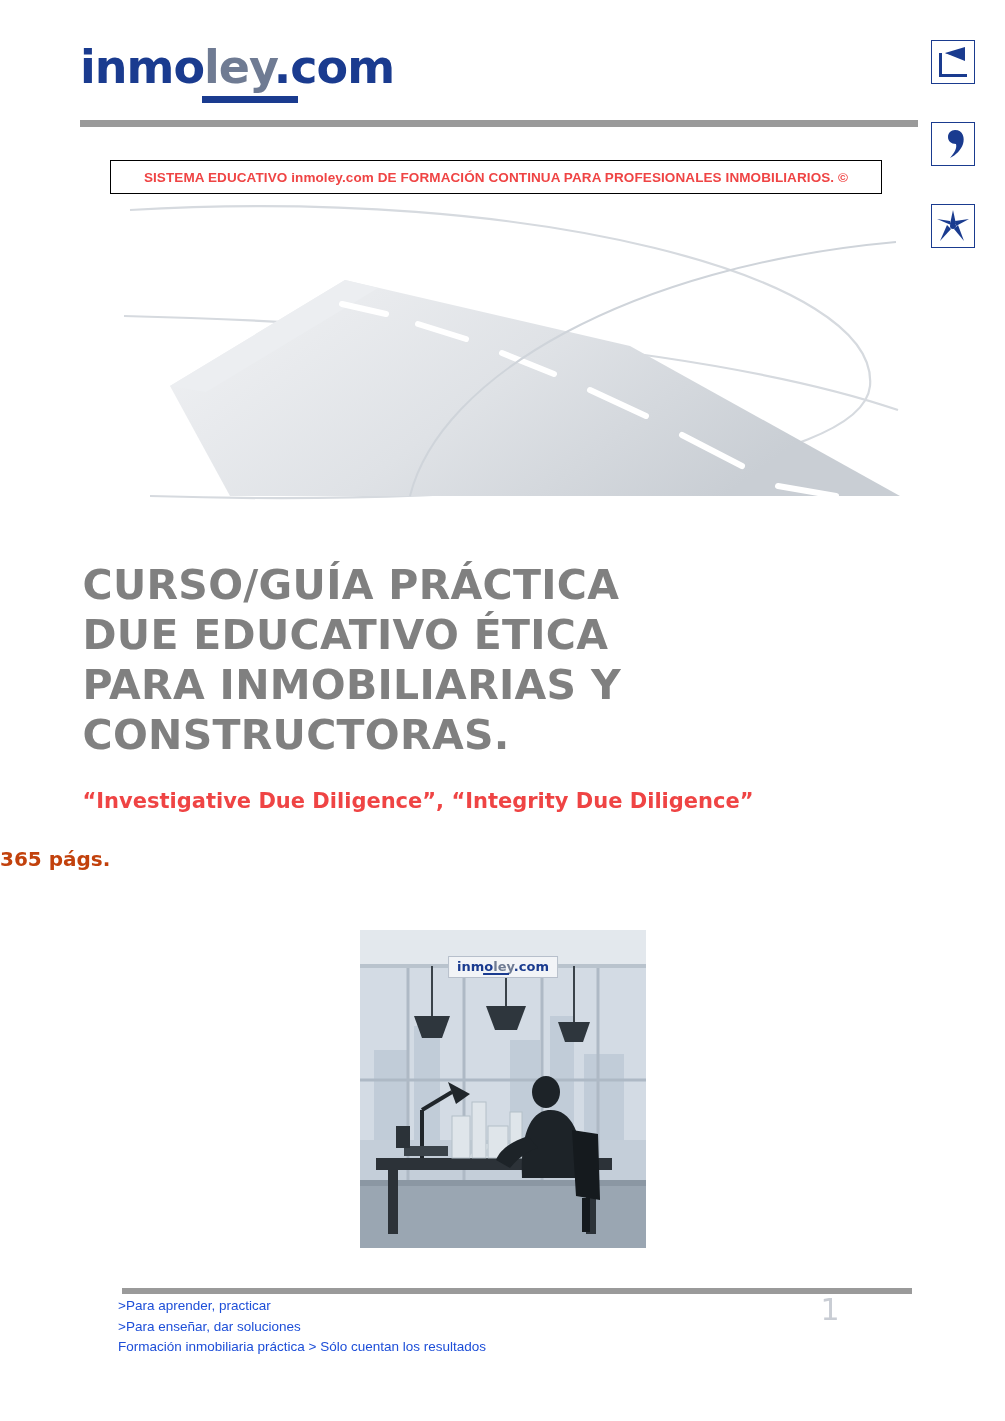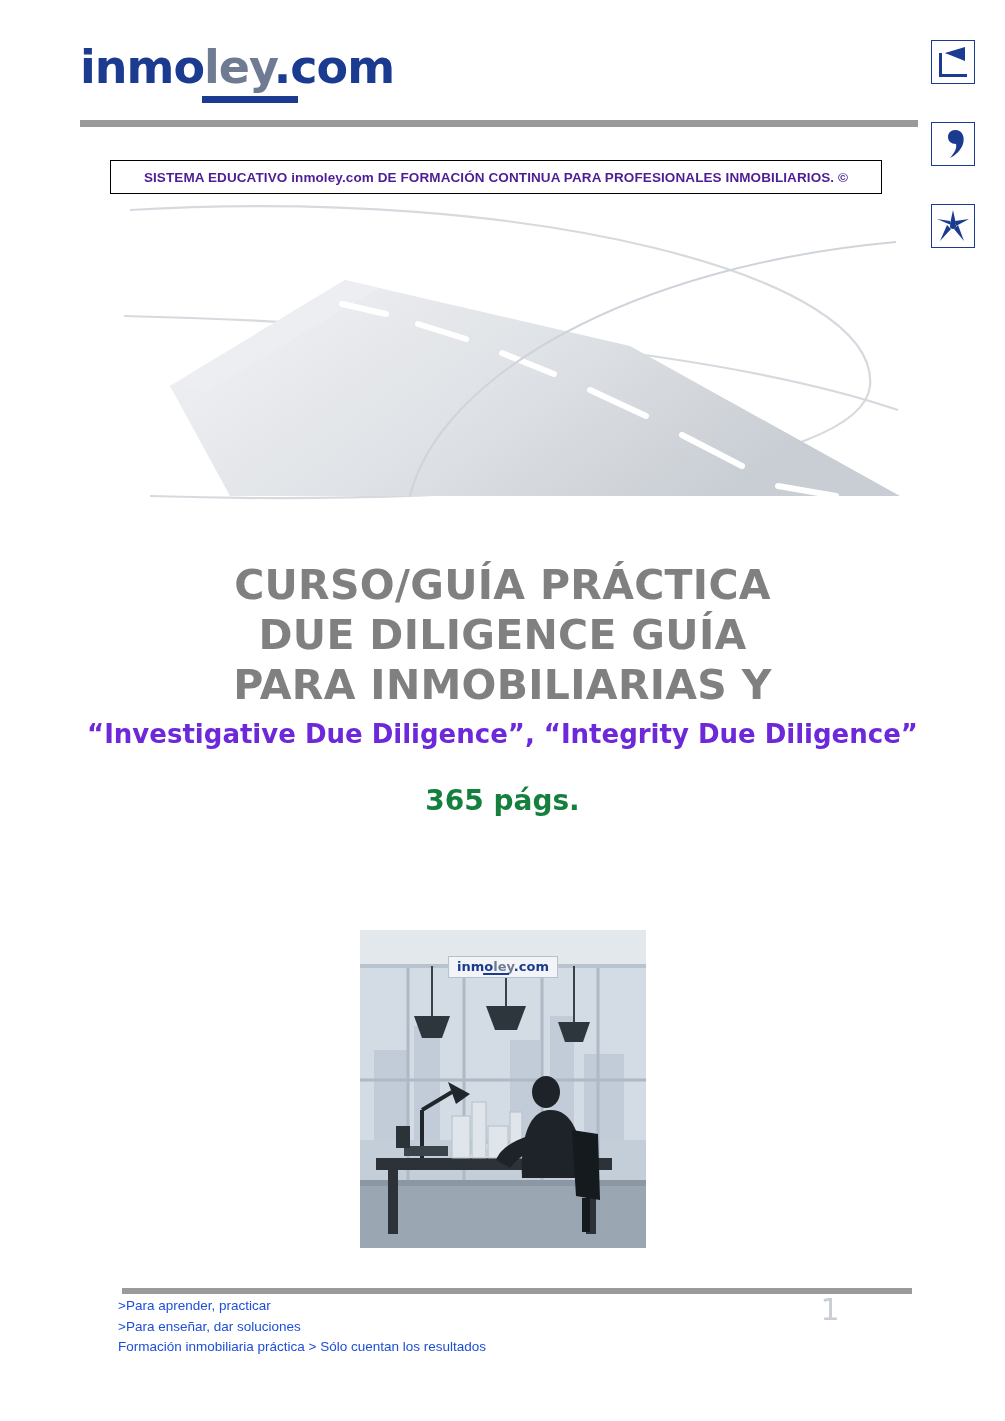--- a/index.html
+++ b/index.html
@@ -74,69 +74,68 @@
     height: 34px;
     border: 1.5px solid #000000;
     box-sizing: border-box;
     display: flex;
     align-items: center;
     justify-content: center;
   }
   .banner span {
     font-size: 13.5px;
     font-weight: bold;
-    color: #4c1d95;
+    color: #ef4444;
     letter-spacing: 0.1px;
     white-space: nowrap;
   }
 
   
   .road {
     position: absolute;
     left: 110px;
     top: 196px;
     width: 790px;
     height: 330px;
   }
 
   
   .title-block {
     position: absolute;
     left: 0;
     top: 560px;
     width: 1005px;
-    text-align: center;
   }
   .main-title {
     font-family: "DejaVu Sans", sans-serif;
     font-weight: bold;
     font-size: 41px;
     line-height: 1.22;
     color: #808080;
     letter-spacing: 0.3px;
     margin: 0 auto;
     width: 840px;
   }
   .subtitle {
-    margin-top: 8px;
-    font-family: "DejaVu Sans", sans-serif;
-    font-weight: bold;
-    font-size: 26px;
+    margin-top: 28px;
+    font-family: "DejaVu Sans", sans-serif;
+    font-weight: bold;
+    font-size: 21px;
     line-height: 1.3;
-    color: #6d28d9;
+    color: #ef4444;
     width: 840px;
     margin-left: auto;
     margin-right: auto;
   }
   .pages {
     margin-top: 32px;
     font-family: "DejaVu Sans", sans-serif;
     font-weight: bold;
-    font-size: 28px;
-    color: #15803d;
+    font-size: 20px;
+    color: #c2410c;
   }
 
   
   .cover-img {
     position: absolute;
     left: 360px;
     top: 930px;
     width: 286px;
     height: 318px;
     overflow: hidden;
@@ -274,22 +273,23 @@
       <line x1="668" y1="290" x2="726" y2="300"></line>
     </g>
 
     <path d="M300 300 C330 180 520 70 786 46" fill="none" stroke="#cfd4da" stroke-width="2"></path>
   </svg>
 </div>
 
 <div class="title-block">
   <div class="main-title">
     <div>CURSO/GUÍA PRÁCTICA</div>
-    <div>DUE DILIGENCE GUÍA</div>
+    <div>DUE EDUCATIVO ÉTICA</div>
     <div>PARA INMOBILIARIAS Y</div>
+    <div>CONSTRUCTORAS.</div>
   </div>
   <div class="subtitle">
     <div>“Investigative Due Diligence”, “Integrity Due Diligence”</div>
   </div>
   <div class="pages">365 págs.</div>
 </div>
 
 <div class="cover-img">
   <svg width="286" height="318" viewBox="0 0 286 318" style="position:absolute;left:0;top:0;">
 

